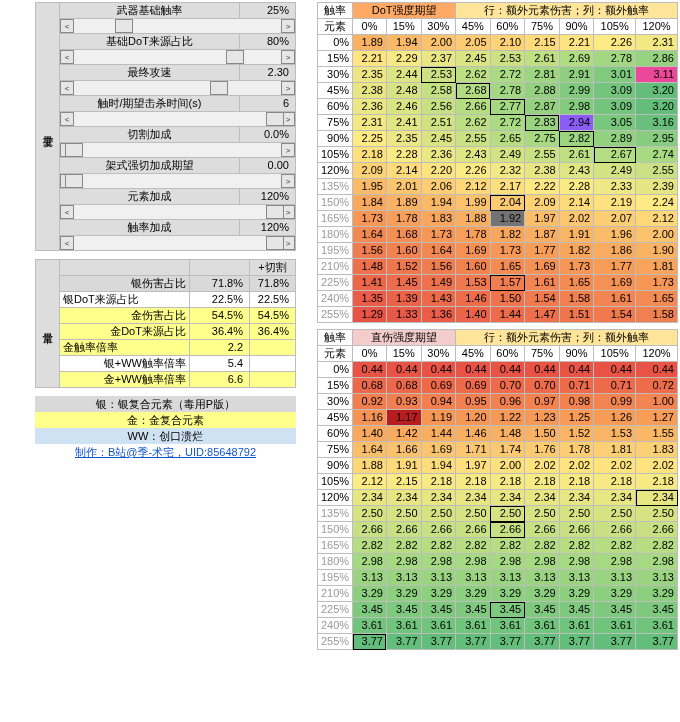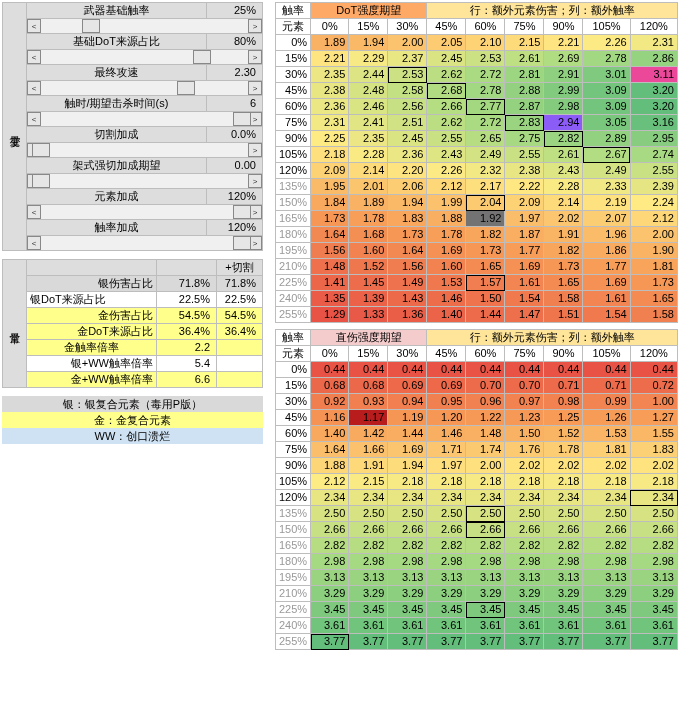--- a/index.html
+++ b/index.html
@@ -1,16 +1,16 @@
 <!DOCTYPE html>
 <html><head>
 <meta charset="utf-8">
 <style>
   body { margin:0; padding:0; font-family:"SimSun","宋体",Tahoma,sans-serif; font-size:11px; background:#fff; color:#000; }
-  .page { display:flex; gap:12px; padding:2px; }
+  .page { display:flex; gap:21px; padding:2px;margin-left:33px; }
   .col-left { width:261px; display:flex; flex-direction:column; gap:8px; }
   .col-right { flex:1; display:flex; flex-direction:column; gap:6px; }
   table { border-collapse:collapse; width:100%; }
   td, th { border:1px solid #bdbdbd; background:#fff; height:15px; line-height:15px; padding:0 3px; font-weight:normal; font-size:11px; vertical-align:middle; box-sizing:border-box; }
   .hdr { background:#ddd; }
   .vhdr { background:#ddd; text-align:center; writing-mode:vertical-rl; width:24px; }
   .lbl { text-align:center; }
   .val { text-align:right; padding-right:6px; }
   .slider-cell { background:#fff; padding:0; }
   .slider-wrap { display:flex; align-items:center; height:14px; width:100%; position:relative; background:#f0f0f0; box-sizing:border-box; }
@@ -191,40 +191,41 @@
             <td class="row-gold" style="text-align:right">金伤害占比</td>
             <td class="row-gold val">54.5%</td>
             <td class="row-gold val">54.5%</td>
           </tr>
           <tr>
             <td class="row-gold" style="text-align:right">金DoT来源占比</td>
             <td class="row-gold val">36.4%</td>
             <td class="row-gold val">36.4%</td>
           </tr>
           <tr>
-            <td class="row-gold" style="text-align:center">金触率倍率</td>
+            <td class="row-gold" style="text-align:left">金触率倍率</td>
             <td class="row-gold val">2.2</td>
             <td class="row-gold val"></td>
           </tr>
           <tr>
             <td class="row-plain" style="text-align:right">银+WW触率倍率</td>
             <td class="row-plain val">5.4</td>
             <td class="row-plain val"></td>
           </tr>
           <tr>
             <td class="row-gold" style="text-align:right">金+WW触率倍率</td>
             <td class="row-gold val">6.6</td>
             <td class="row-gold val"></td>
           </tr>
         </tbody>
       </table>
     <div class="legend">
       <div class="s">银：银复合元素（毒用P版）</div>
       <div class="g">金：金复合元素</div>
       <div class="ww">WW：创口溃烂</div>
+      <div class="b">制作：B站@季-术宅，UID:85648792</div>
     </div>
   </div>
   <div class="col-right">
     <table class="heat" id="heat1">
         <tbody>
           <tr class="title-row">
             <th style="width:34px">触率</th>
             <td colspan="3" class="title-dot">DoT强度期望</td>
             <td colspan="6" class="title-note">行：额外元素伤害；列：额外触率</td>
           </tr>

